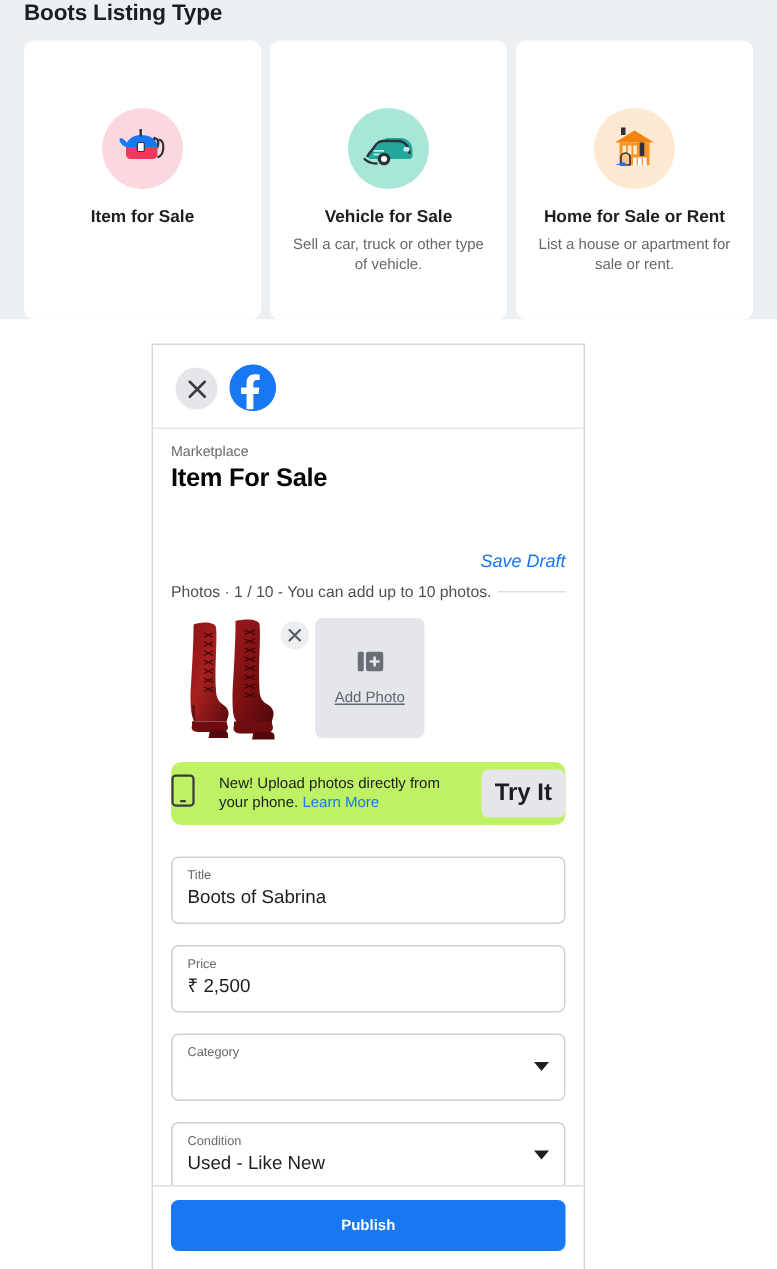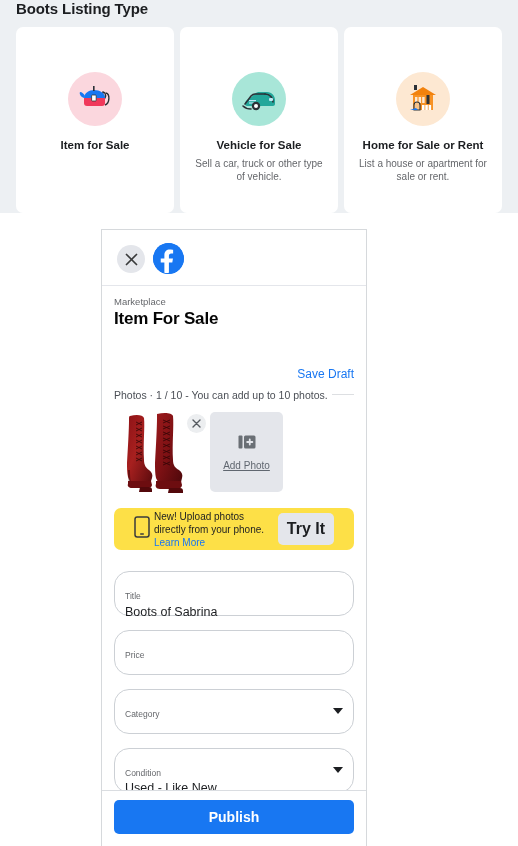--- a/index.html
+++ b/index.html
@@ -74,21 +74,21 @@
     position: absolute;
     left: 0; top: 213px;
     width: 518px; height: 633px;
     background: #ffffff;
   }
 
   
   #modal {
     position: absolute;
     left: 101px; top: 229px;
-    width: 266px;
+    width: 289px;
     height: 617px;
     background: #ffffff;
     border: 1px solid #d6d9dc;
     border-bottom: none;
     overflow: hidden;
   }
 
   #modal-topbar {
     position: relative;
     height: 56px;
@@ -136,20 +136,21 @@
     line-height: 21px;
     margin: 0;
   }
   #save-draft {
     position: absolute;
     right: 12px; top: 81px;
     font-size: 12px;
     color: #1877f2;
     cursor: pointer;
     text-decoration: none;
+    font-style: italic;
   }
   #photos-rule {
     position: absolute;
     left: 12px; right: 12px; top: 108px;
     height: 1px;
     background: #dddfe2;
   }
   #photos-label {
     position: absolute;
     left: 12px; top: 103px;
@@ -201,26 +202,26 @@
   #add-photo-label {
     font-size: 10px;
     color: #606770;
     text-decoration: underline;
   }
 
   #promo {
     position: absolute;
     left: 12px; right: 12px; top: 222px;
     height: 42px;
-    background: #fde047;
+    background: #bef264;
     border-radius: 7px;
     display: flex;
     align-items: center;
-    padding: 0 20px;
-    gap: 4px;
+    padding: 0 0;
+    gap: 16px;
   }
   #promo-text {
     flex: 1;
     font-size: 10px;
     line-height: 13px;
     color: #1c1e21;
   }
   #promo-link {
     color: #1877f2;
     cursor: pointer;
@@ -235,23 +236,23 @@
     color: #1c1e21;
     cursor: pointer;
     font-family: "Liberation Sans", sans-serif;
   }
 
   .field {
     position: absolute;
     left: 12px; right: 12px;
     height: 45px;
     border: 1px solid #ccd0d5;
-    border-radius: 15px;
-    background: #ffffff;
-    padding: 18px 10px 0 10px;
+    border-radius: 5px;
+    background: #ffffff;
+    padding: 5px 10px 0 10px;
   }
   .field-label {
     font-size: 8.5px;
     color: #65676b;
     line-height: 12px;
   }
   .field-value {
     font-size: 12.5px;
     color: #1c1e21;
     line-height: 18px;
@@ -284,21 +285,21 @@
     border-top: 1px solid #dadde1;
     padding: 9px 12px;
   }
   #publish-btn {
     width: 100%;
     height: 34px;
     background: #1877f2;
     color: #ffffff;
     border: none;
     border-radius: 5px;
-    font-size: 14px;
+    font-size: 10px;
     font-weight: bold;
     cursor: pointer;
     font-family: "Liberation Sans", sans-serif;
   }
 </style>
 </head>
 <body>
 
 <div id="bg-page">
   <div id="bg-title">Boots Listing Type</div>
@@ -460,20 +461,21 @@
       <button id="promo-btn">Try It</button>
     </div>
 
     <div class="field" id="f-title">
       <div class="field-label">Title</div>
       <input class="field-value" value="Boots of Sabrina" style="">
     </div>
 
     <div class="field" id="f-price">
       <div class="field-label">Price</div>
+      <input class="field-value" value="₹ 2,500" style="">
     </div>
 
     <div class="field" id="f-category">
       <div class="field-label">Category</div>
       <span class="caret"></span>
     </div>
 
     <div class="field" id="f-condition">
       <div class="field-label">Condition</div>
       <div class="field-value">Used - Like New</div>

